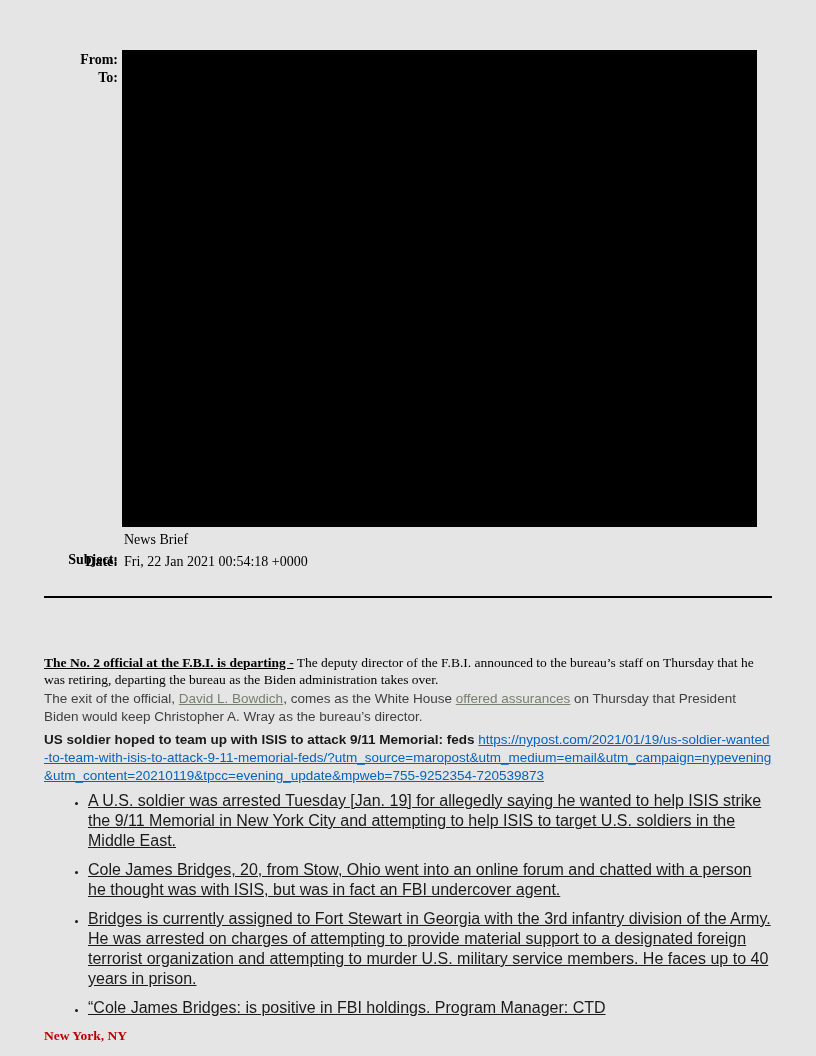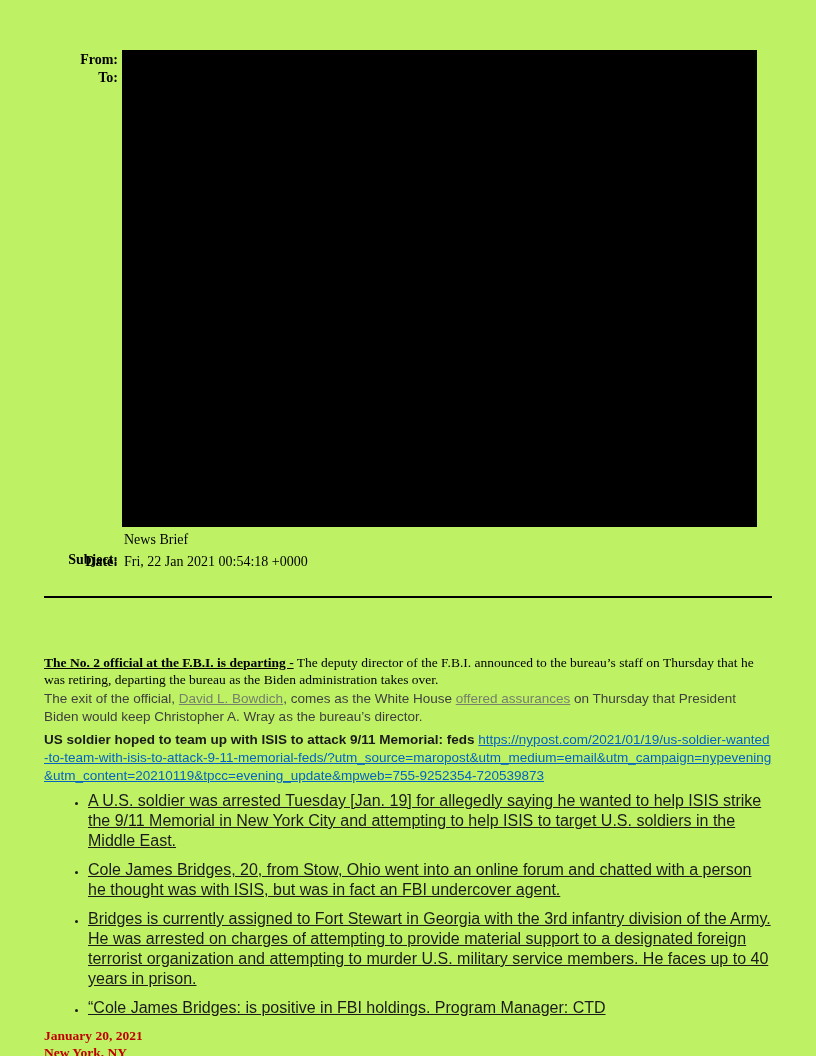--- a/index.html
+++ b/index.html
@@ -1,21 +1,21 @@
 <!DOCTYPE html>
 <html><head>
 <meta charset="utf-8">
 <style>
   * { margin:0; padding:0; box-sizing:border-box; }
   html,body { background:#ffffff; }
   .page {
     position:relative;
     width:816px;
     height:1056px;
-    background:#bef264;
+    background:#e5e5e5;
     font-family:"Liberation Serif", serif;
     overflow:hidden;
     margin:0 auto;
   }
 
   
   .hdr-label {
     position:absolute;
     left:0;
     width:118px;
@@ -169,18 +169,17 @@
     <p class="p-nypost"><span class="bold-black">US soldier hoped to team up with ISIS to attack 9/11 Memorial: feds </span><span class="url-link">https://nypost.com/2021/01/19/us-soldier-wanted-to-team-with-isis-to-attack-9-11-memorial-feds/?utm_source=maropost&amp;utm_medium=email&amp;utm_campaign=nypevening&amp;utm_content=20210119&amp;tpcc=evening_update&amp;mpweb=755-9252354-720539873</span></p>
 
 
     <ul class="bullets">
       <li>A U.S. soldier was arrested Tuesday [Jan. 19] for allegedly saying he wanted to help ISIS strike the 9/11 Memorial in New York City and attempting to help ISIS to target U.S. soldiers in the Middle East.</li>
       <li>Cole James Bridges, 20, from Stow, Ohio went into an online forum and chatted with a person he thought was with ISIS, but was in fact an FBI undercover agent.</li>
       <li>Bridges is currently assigned to Fort Stewart in Georgia with the 3rd infantry division of the Army. He was arrested on charges of attempting to provide material support to a designated foreign terrorist organization and attempting to murder U.S. military service members. He faces up to 40 years in prison.</li>
       <li>“Cole James Bridges: is positive in FBI holdings. Program Manager: CTD</li>
     </ul>
 
-    <div class="red-footer">January 20, 2021</div>
     <div class="red-footer">New York, NY</div>
 
   </div>
 
 </div>
 
 </body></html>

